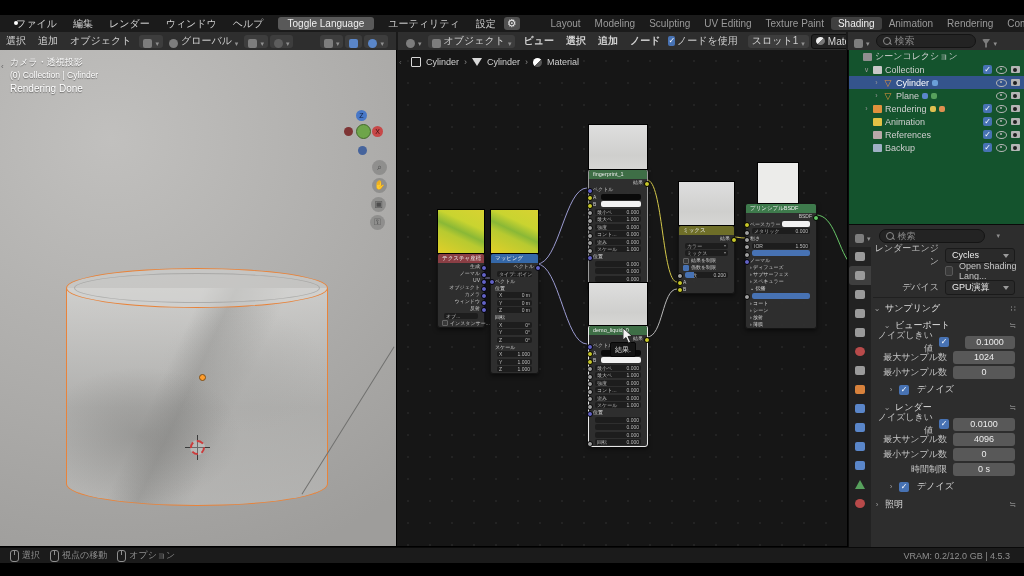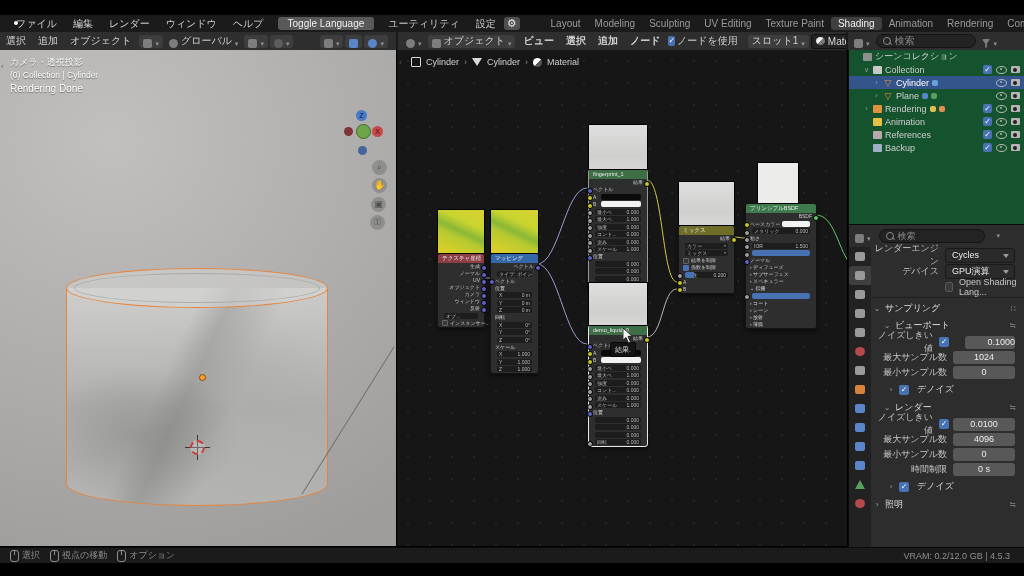--- a/index.html
+++ b/index.html
@@ -870,43 +870,43 @@
         <div class="ptab">
           <div class="pticon round" style="background: rgb(184, 74, 74);"></div>
         </div>
       </div>
     <div id="pcontent">
         <div class="prow">
           <div class="plabel">レンダーエンジン</div>
           <div class="pfield dd">Cycles</div>
         </div>
         <div class="prow">
-          <div class="plabel">デバイス</div>
-          <div class="pfield dd">GPU演算</div>
-        </div>
-        <div class="prow">
           <div class="plabel"></div>
           <span class="cb off"></span>
           <div style="margin-left:6px;color:#c6c6c6;">Open Shading Lang...</div>
+        </div>
+        <div class="prow">
+          <div class="plabel">デバイス</div>
+          <div class="pfield dd">GPU演算</div>
         </div>
         <div style="height:1px;background:#202020;margin:2px 0;"></div>
         <div class="psec">
           <div class="car">⌄</div>
           <div>サンプリング</div>
           <div class="presets">⁞⁞</div>
         </div>
         <div class="psec" style="padding-left:10px;">
           <div class="car">⌄</div>
           <div>ビューポート</div>
           <div class="presets">≒</div>
         </div>
         <div class="prow">
           <div class="plabel" style="width:60px;">ノイズしきい値</div>
           <span class="cb">✓</span>
-          <div class="pfield" style="margin-left:16px;text-align:right;">0.1000</div>
+          <div class="pfield" style="margin-left:16px;">0.1000</div>
         </div>
         <div class="prow" style="height:15px;">
           <div class="plabel" style="width:74px;">最大サンプル数</div>
           <div class="pfield">1024</div>
         </div>
         <div class="prow" style="height:15px;">
           <div class="plabel" style="width:74px;">最小サンプル数</div>
           <div class="pfield">0</div>
         </div>
         <div class="psec" style="padding-left:14px;height:19px;">

